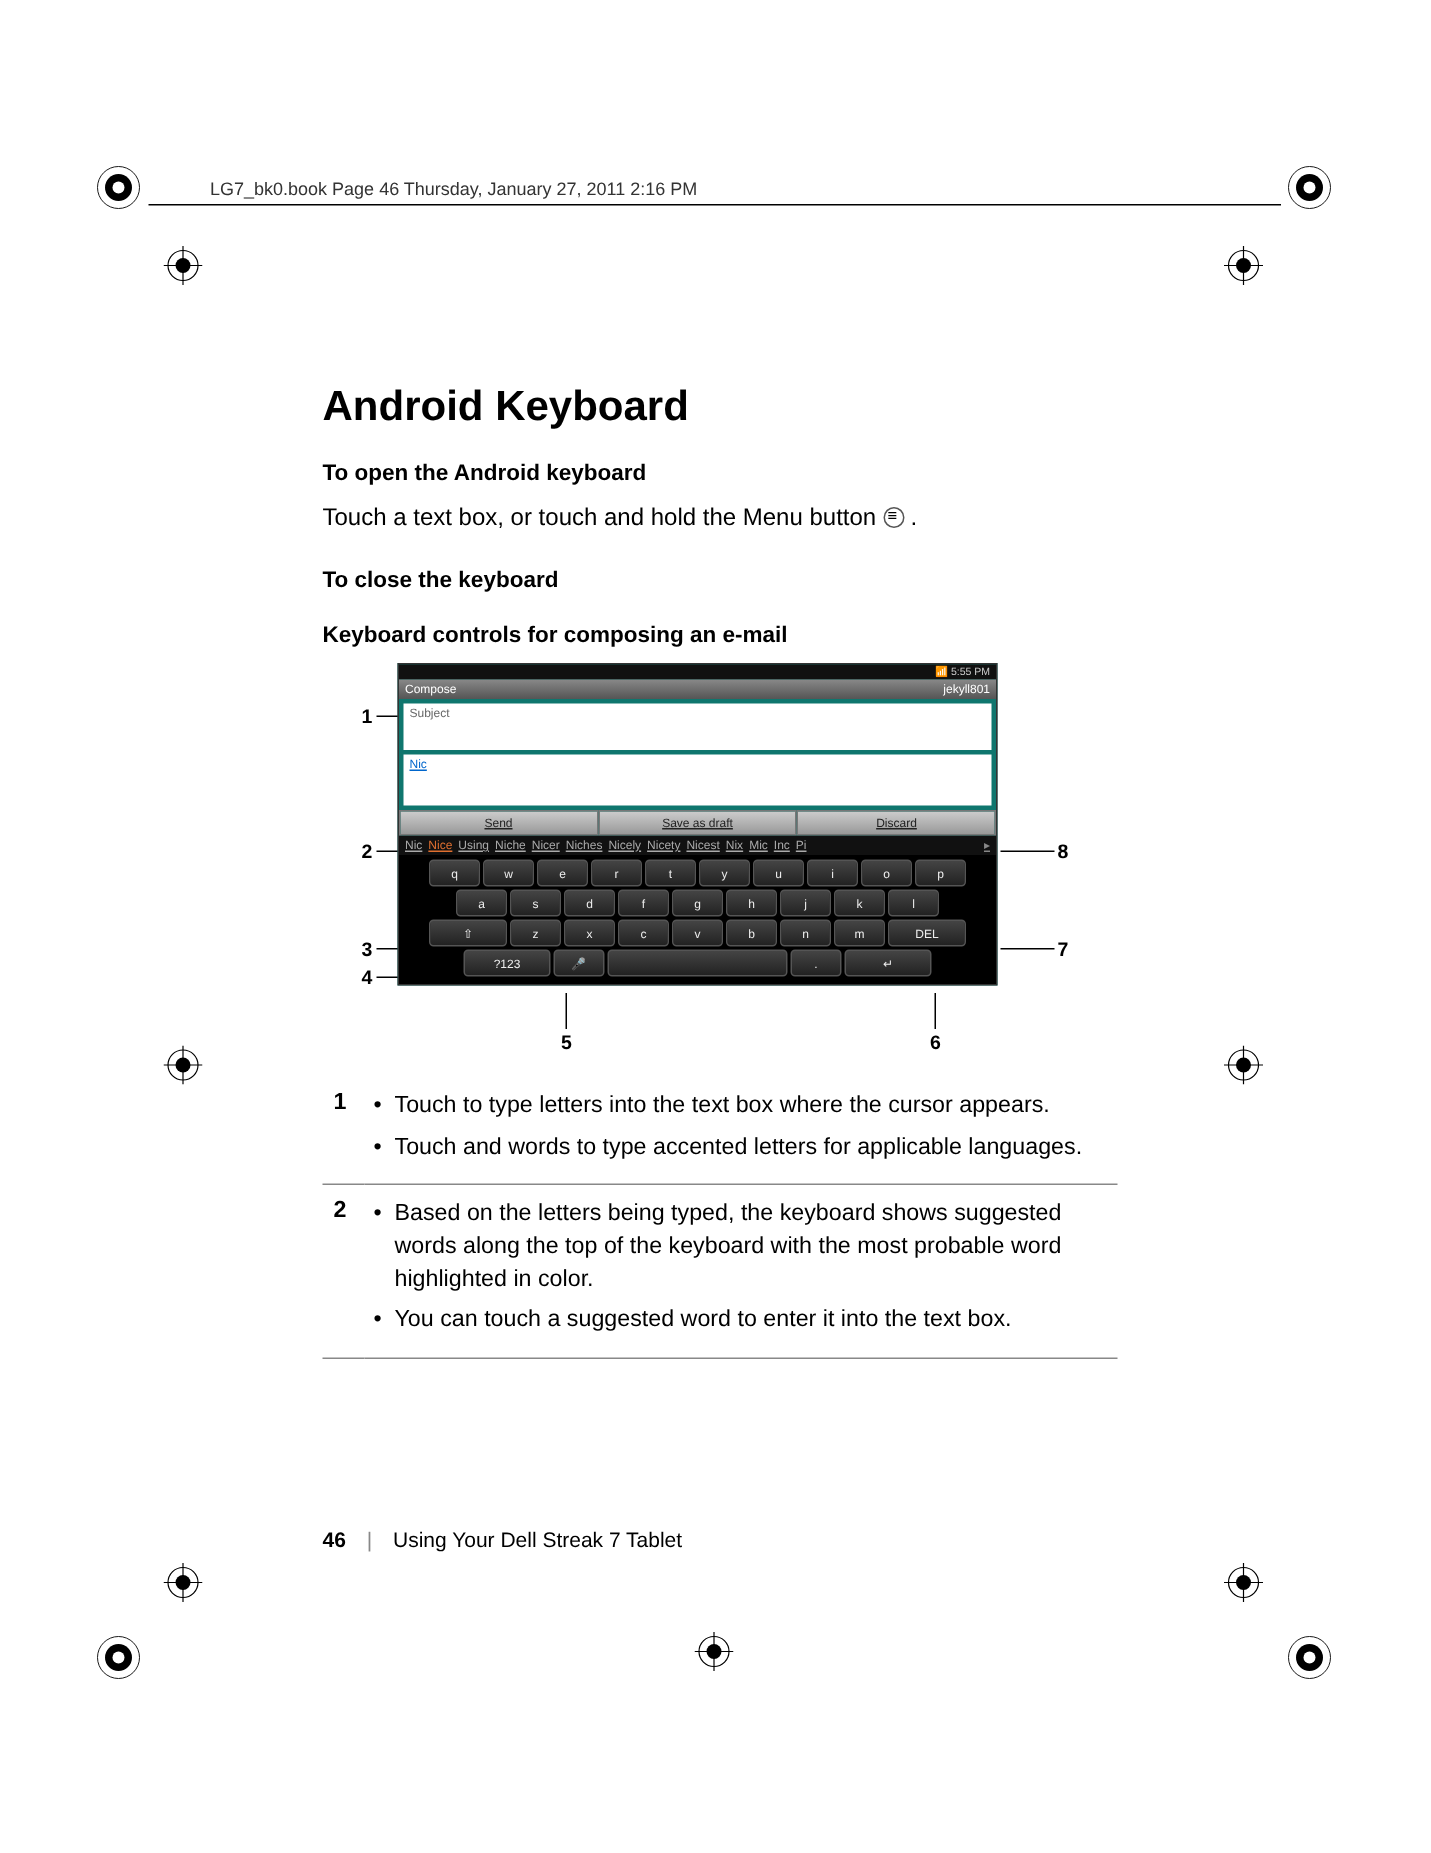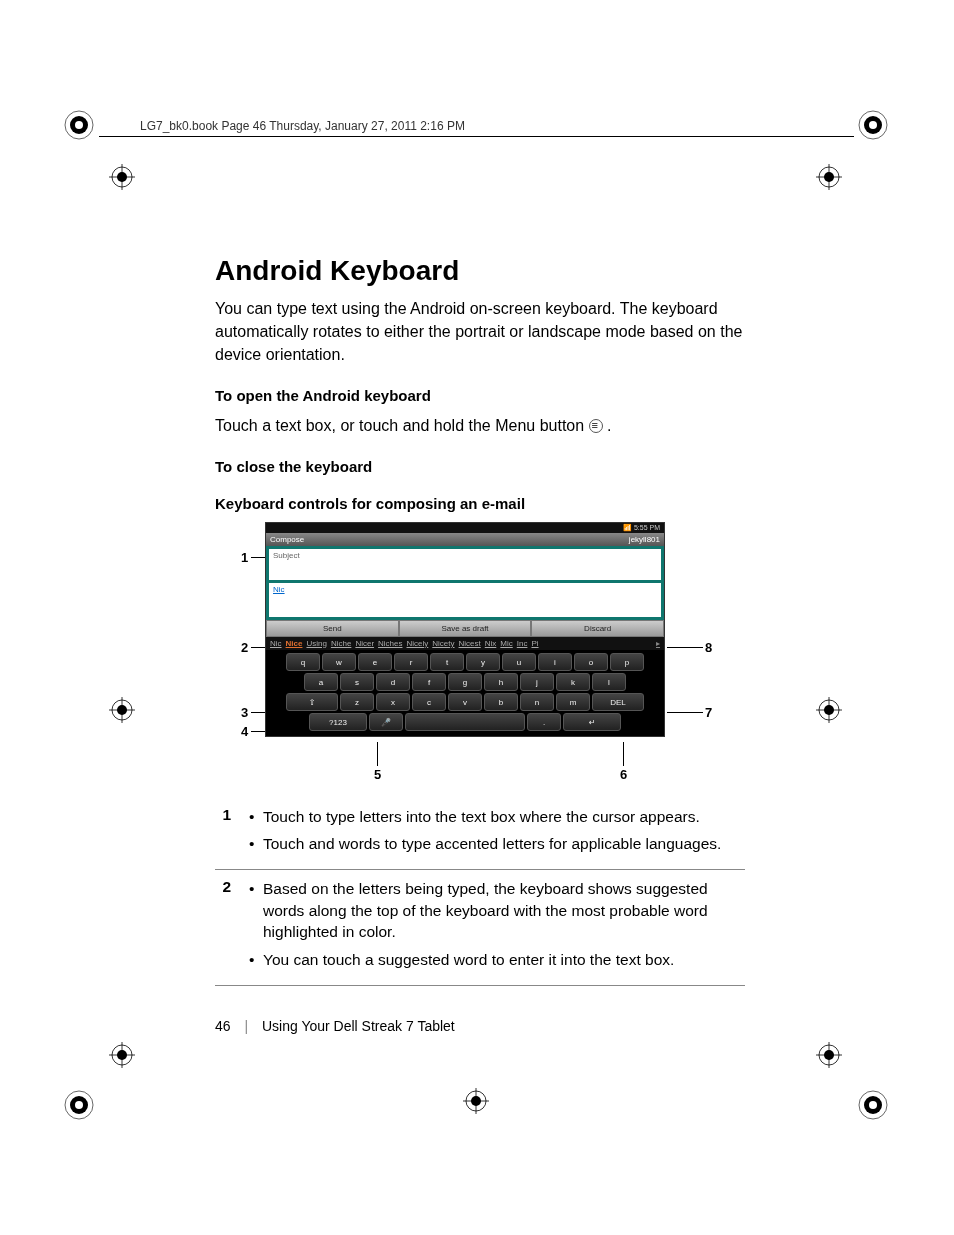--- a/index.html
+++ b/index.html
@@ -128,31 +128,32 @@
   }
   .shot .btn-row { display: flex; }
   .shot .btn {
     flex: 1;
     background: linear-gradient(#ccc,#999);
     border: 1px solid #777;
     text-align: center;
     font-size: 8px;
     padding: 3px 0;
     color: #222;
+    text-decoration: underline;
   }
   .shot .sugg {
     background: #111;
     display: flex;
     gap: 4px;
     padding: 2px 4px;
     font-size: 8px;
     overflow: hidden;
   }
   .shot .sugg span { color: #aaa; text-decoration: underline; white-space: nowrap; }
-  .shot .sugg span.hi { color: #e07030; font-weight: 700; }
+  .shot .sugg span.hi { color: #e07030; font-weight: 400; }
   .shot .sugg .tri {
     color: #888;
     margin-left: auto;
   }
   .shot .kb { background: #000; padding: 3px; }
   .shot .kr { display: flex; gap: 2px; justify-content: center; margin-bottom: 2px; }
   .shot .key {
     background: linear-gradient(#444,#222);
     border: 1px solid #555;
     border-radius: 3px;
@@ -183,21 +184,21 @@
   .desc-table td.num { width: 28px; font-weight: 700; text-align: right; padding-right: 12px; }
   .desc-table ul { list-style: none; padding-left: 0; }
   .desc-table li { position: relative; padding-left: 14px; margin-bottom: 6px; line-height: 1.4; }
   .desc-table li::before { content: "•"; position: absolute; left: 0; }
   .footer {
     position: absolute;
     left: 215px;
     top: 1018px;
     font-size: 14px;
   }
-  .footer .pg { font-weight: 400; }
+  .footer .pg { font-weight: 700; }
   .footer .sep { margin: 0 10px; color: #888; }
   
   .reg {
     position: absolute;
     width: 34px;
     height: 34px;
   }
   .reg svg { width: 34px; height: 34px; }
   .reg.s { width: 26px; height: 26px; }
   .reg.s svg { width: 26px; height: 26px; }
@@ -267,21 +268,20 @@
       <circle cx="13" cy="13" r="5" fill="#000"></circle>
       <line x1="13" y1="0" x2="13" y2="26" stroke="#000" stroke-width="0.8"></line>
       <line x1="0" y1="13" x2="26" y2="13" stroke="#000" stroke-width="0.8"></line>
     </svg></div>
 
 <div class="meta-header">LG7_bk0.book  Page 46  Thursday, January 27, 2011  2:16 PM</div>
 <div class="meta-rule"></div>
 
 <div class="page-wrap">
   <h1 class="title">Android Keyboard</h1>
-  <p class="body">You can type text using the Android on-screen keyboard. The keyboard automatically rotates to either the portrait or landscape mode based on the device orientation.</p>
 
   <p class="sub-head">To open the Android keyboard</p>
   <p class="step">
     <span>Touch a text box, or touch and hold the Menu button </span>
     <span class="icon-circ menu"></span>
     <span>.</span>
   </p>
 
   <p class="sub-head">To close the keyboard</p>
 

